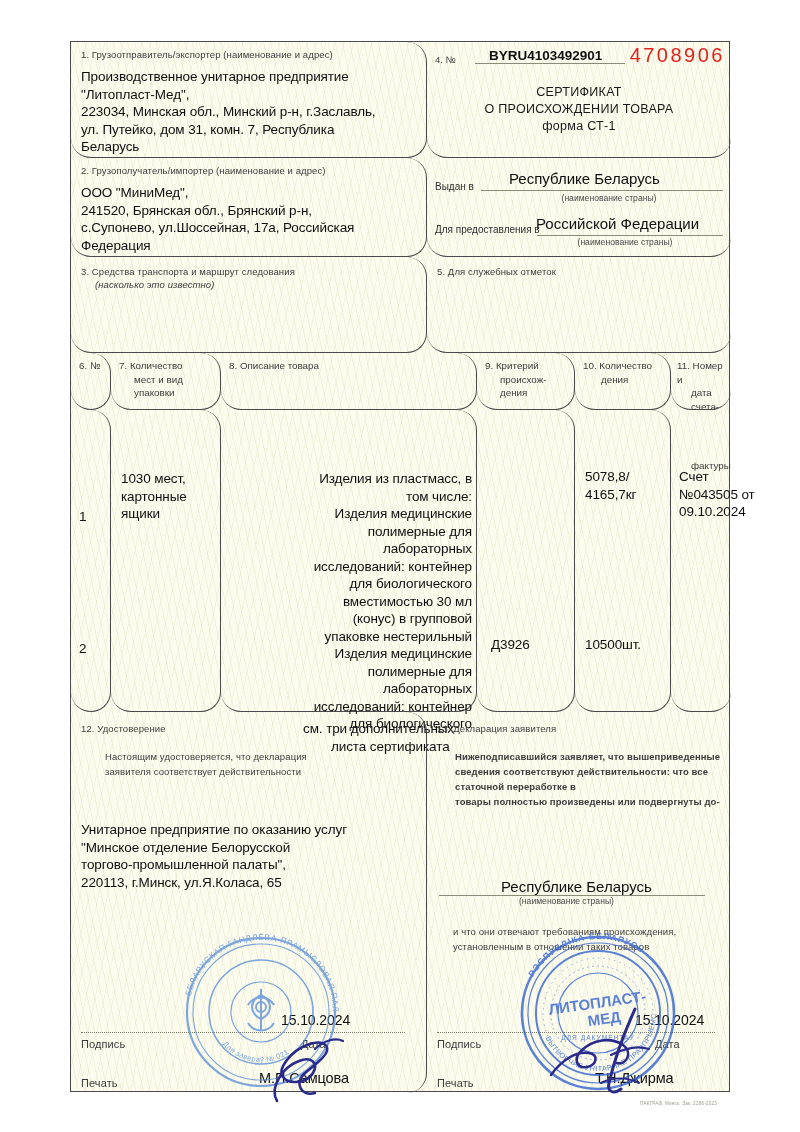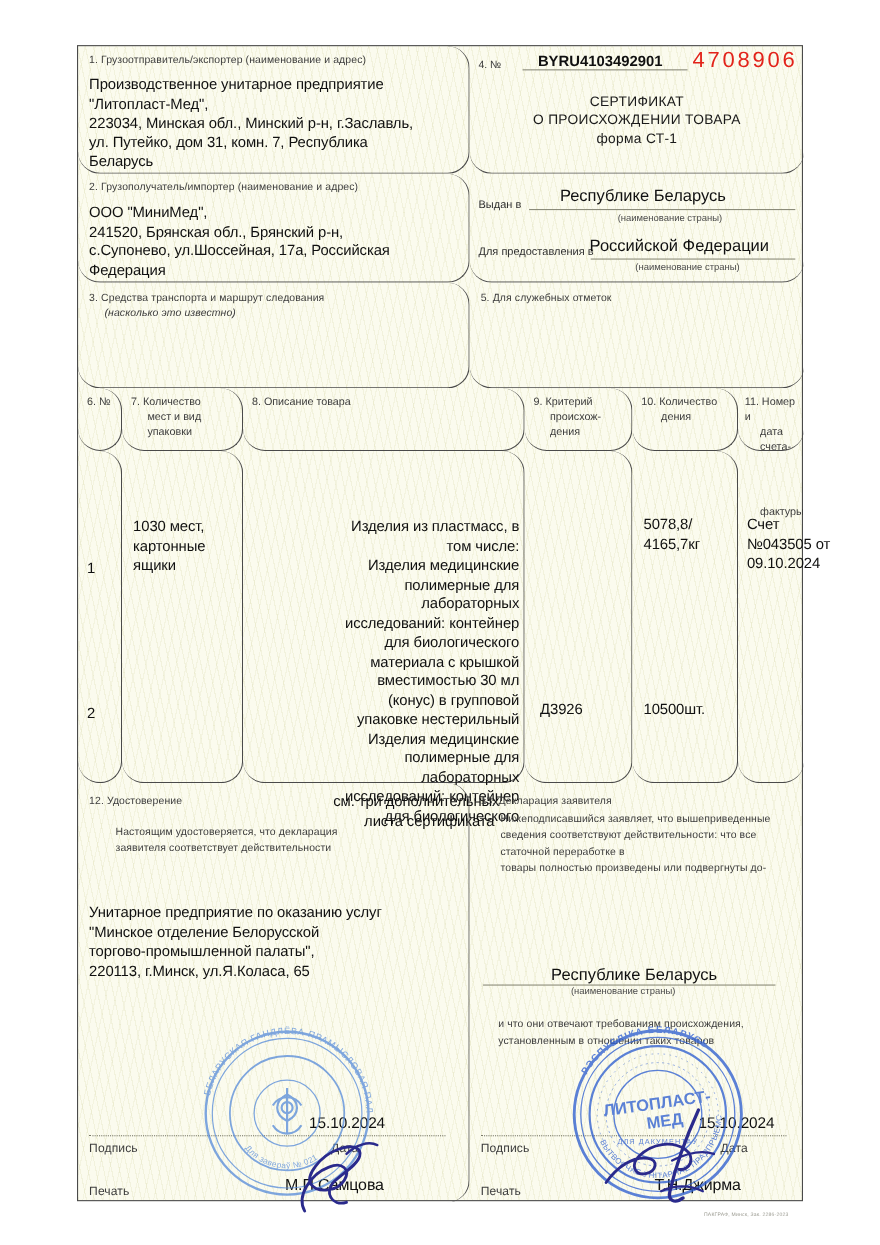--- a/index.html
+++ b/index.html
@@ -208,21 +208,20 @@
 
     <div class="cell br bb" style="left:150px;top:368px;width:256px;height:302px;padding:60px 4px 0 10px;text-align:right;">
       <div class="val">
         <div>Изделия из пластмасс, в</div>
         <div>том числе:</div>
         <div>Изделия медицинские</div>
         <div>полимерные для</div>
         <div>лабораторных</div>
         <div>исследований: контейнер</div>
         <div>для биологического</div>
-        <div>материала с крышкой</div>
         <div>вместимостью 30 мл</div>
         <div>(конус) в групповой</div>
         <div>упаковке нестерильный</div>
         <div>Изделия медицинские</div>
         <div>полимерные для</div>
         <div>лабораторных</div>
         <div>исследований: контейнер</div>
         <div>для биологического</div>
       </div>
 
@@ -266,21 +265,21 @@
       <div class="sig-rule" style="position:absolute;left:10px;top:320px;width:324px;"></div>
       <div class="cap" style="position:absolute;left:10px;top:326px;font-size:11px;">Подпись</div>
       <div class="cap" style="position:absolute;left:230px;top:326px;font-size:11px;">Дата</div>
       <div class="val" style="position:absolute;left:210px;top:300px;font-size:14px;">15.10.2024</div>
       <div class="cap" style="position:absolute;left:10px;top:365px;font-size:11px;">Печать</div>
       <div class="val" style="position:absolute;left:188px;top:358px;font-size:14.5px;">М.П.Самцова</div>
     </div>
 
     <div class="cell" style="left:356px;top:670px;width:304px;height:381px;padding:10px 8px 0 10px;">
       <div class="cap">13.  Декларация заявителя</div>
-      <div class="cap" style="margin-top:2px;padding-left:18px;line-height:15px;">
+      <div class="cap" style="margin-top:14px;padding-left:18px;line-height:15px;font-weight:bold;">
         <div>Нижеподписавшийся заявляет, что вышеприведенные</div>
         <div>сведения  соответствуют  действительности:  что  все</div>
         <div>статочной переработке в</div>
         <div>товары  полностью произведены или подвергнуты до-</div>
       </div>
 
       <div class="rule" style="position:absolute;left:12px;top:183px;width:266px;"></div>
       <div style="position:absolute;left:74px;top:166px;font-size:15px;color:#101010;">Республике Беларусь</div>
       <div class="tiny" style="position:absolute;left:92px;top:184px;">(наименование страны)</div>
 

